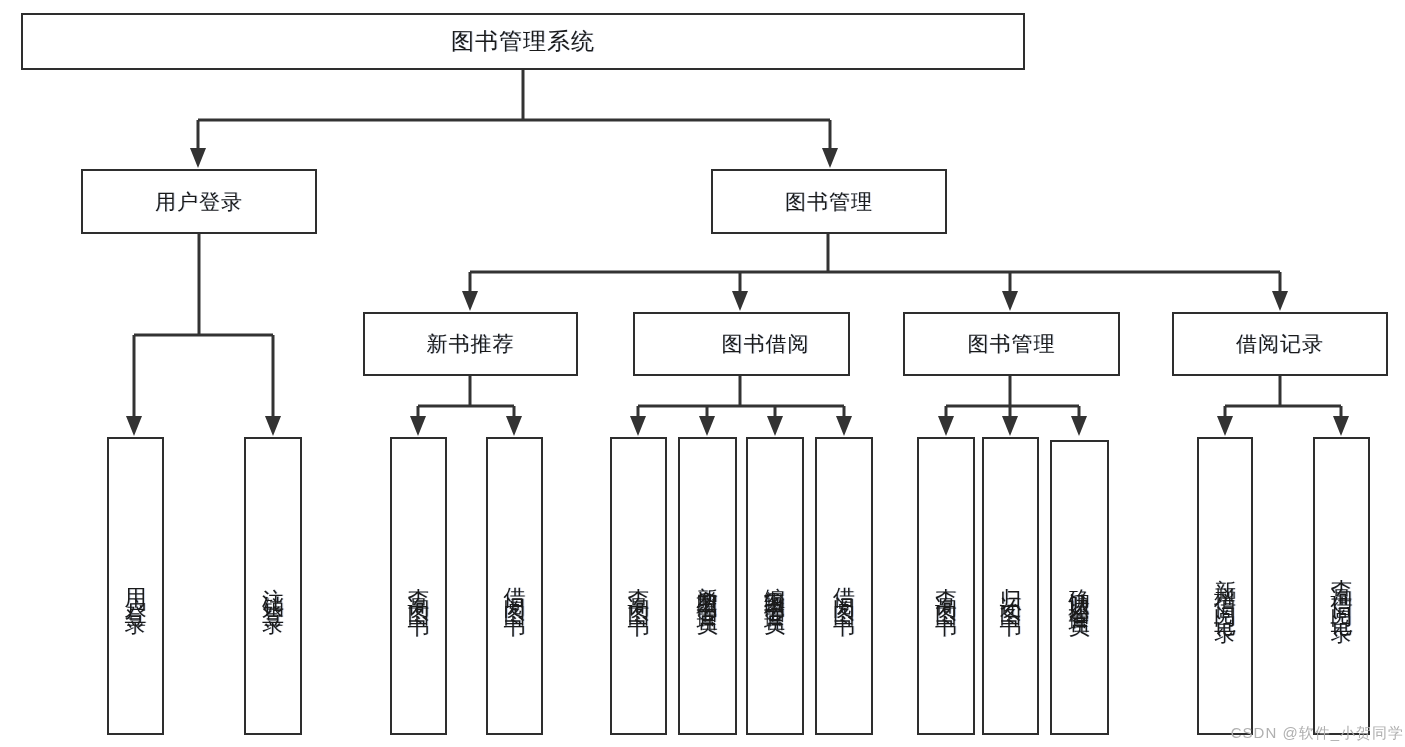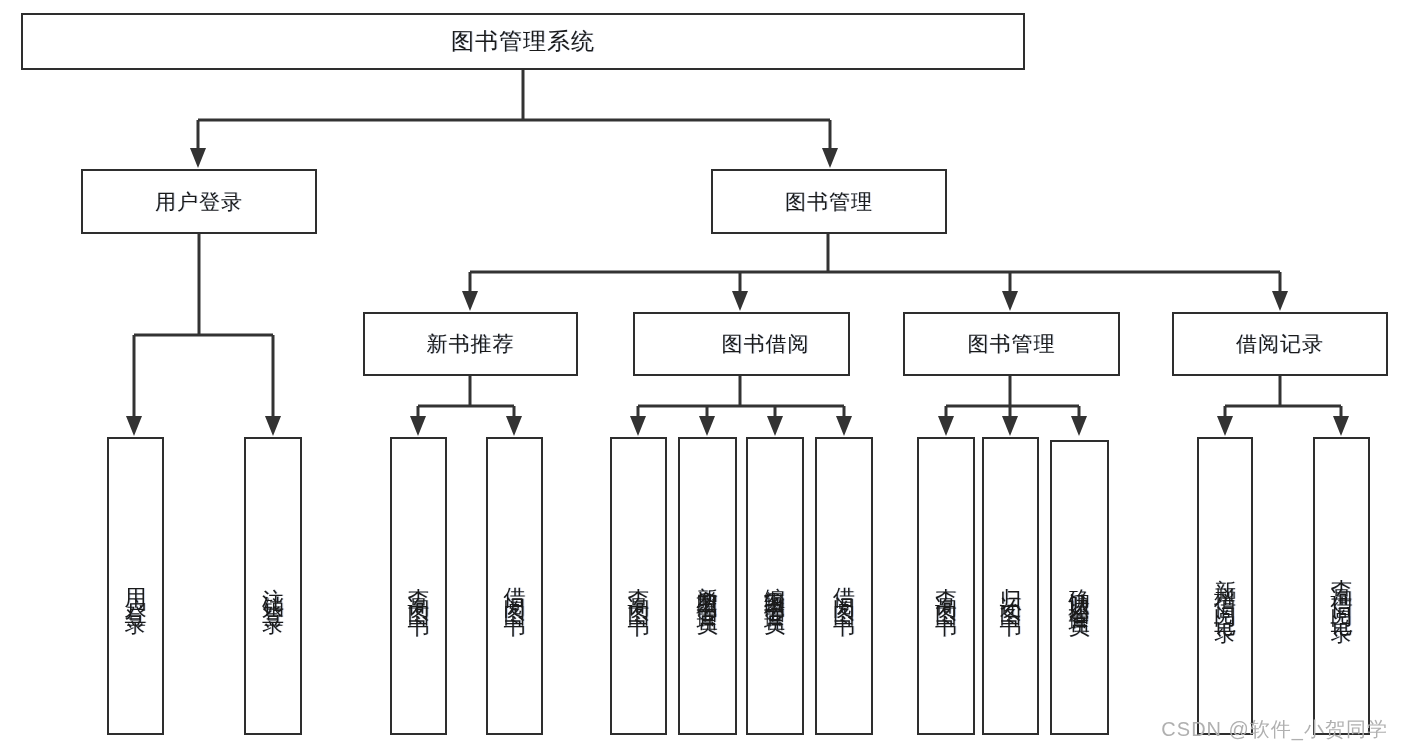--- a/index.html
+++ b/index.html
@@ -42,23 +42,23 @@
     letter-spacing: 9px;
     line-height: 1;
     padding-top: 4px;
   }
   .leaf.long {
     font-size: 21px;
     letter-spacing: 4px;
   }
   .watermark {
     position: absolute;
-    right: 17px;
+    right: 1px;
     bottom: 4px;
-    font-size: 20px;
+    font-size: 15px;
     color: #b0b0b0;
     z-index: 5;
     letter-spacing: 1px;
     white-space: nowrap;
   }
 </style>
 </head>
 <body>
 
 <div class="canvas">

